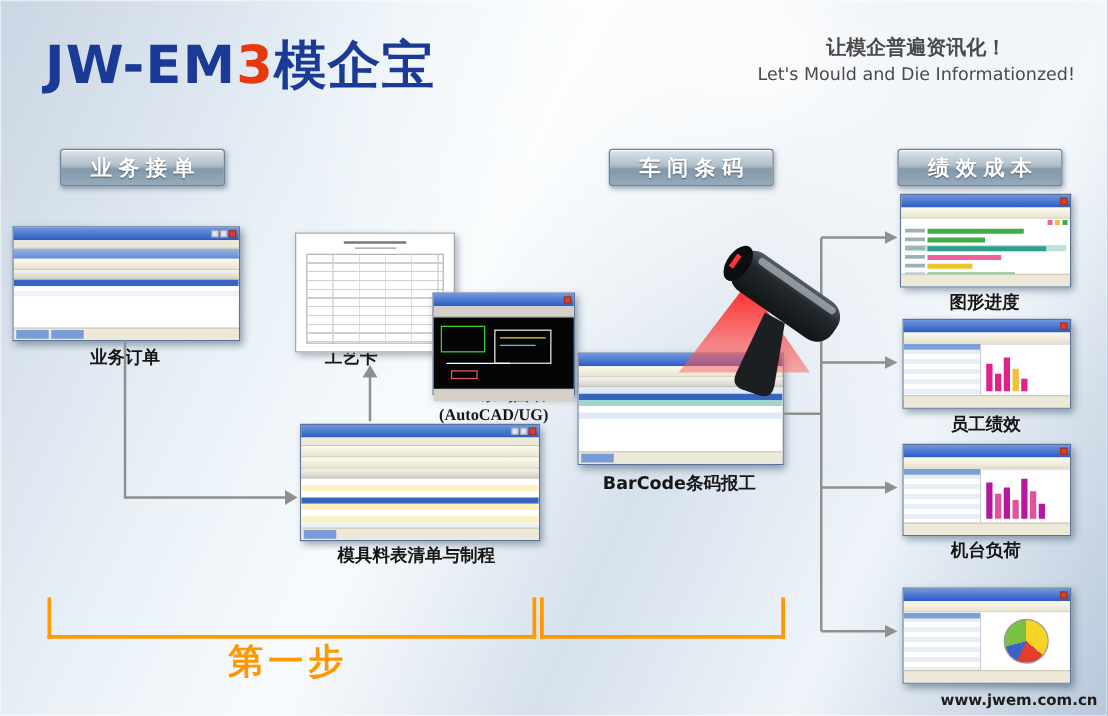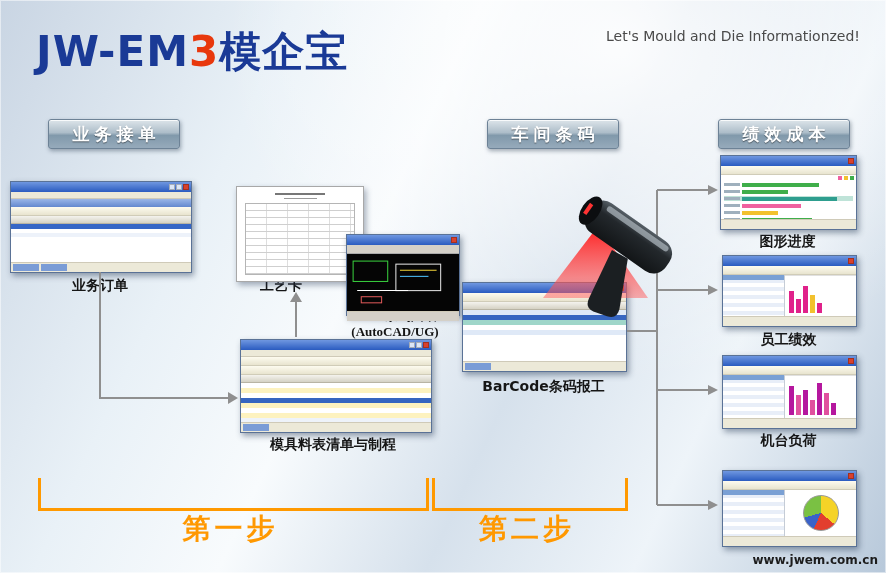--- a/index.html
+++ b/index.html
@@ -71,20 +71,21 @@
   .website{position:absolute;right:8px;bottom:6px;font-size:12px;font-weight:bold;color:#1c1c1c;z-index:6;}
   .cad-body{flex:1;background:#050505;position:relative;}
 </style>
 </head>
 <body>
 
 <div class="canvas">
 
   <div class="title"><span>JW-EM</span><span class="digit">3</span><span>模企宝</span></div>
   <div class="slogan">
+    <div class="cn">让模企普遍资讯化！</div>
     <div class="en">Let's Mould and Die Informationzed!</div>
   </div>
 
   <div class="cat-btn" style="left:48px">业务接单</div>
   <div class="cat-btn" style="left:487px">车间条码</div>
   <div class="cat-btn" style="left:718px">绩效成本</div>
 
   <div class="win" style="left:10px;top:181px;width:180px;height:90px;">
     <div class="tbar">
         <span class="wbtn"></span>
@@ -283,21 +284,20 @@
             <span class="pie"></span>
           </div>
       </div>
     </div>
     <div class="sbar"></div>
   </div>
 
   <div class="bracket" style="left:38px;top:478px;width:385px;"></div>
   <div class="stepword" style="left:38px;top:510px;width:385px;">第一步</div>
   <div class="bracket" style="left:432px;top:478px;width:190px;"></div>
-  <div class="stepword" style="left:432px;top:510px;width:190px;">第二步</div>
 
   <div class="website">www.jwem.com.cn</div>
 
   <svg class="overlay" width="886" height="573" viewBox="0 0 886 573">
     <defs>
       <linearGradient id="beam" x1="0" y1="0" x2="0" y2="1">
         <stop offset="0" stop-color="#ff1414" stop-opacity="0.95"></stop>
         <stop offset="1" stop-color="#ff6060" stop-opacity="0.5"></stop>
       </linearGradient>
       <linearGradient id="scanbody" x1="0" y1="0" x2="0" y2="1">

